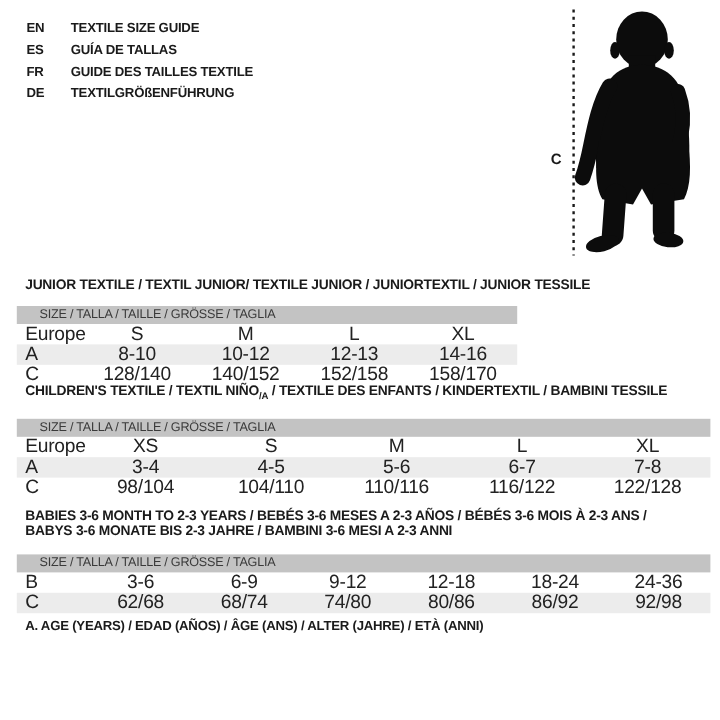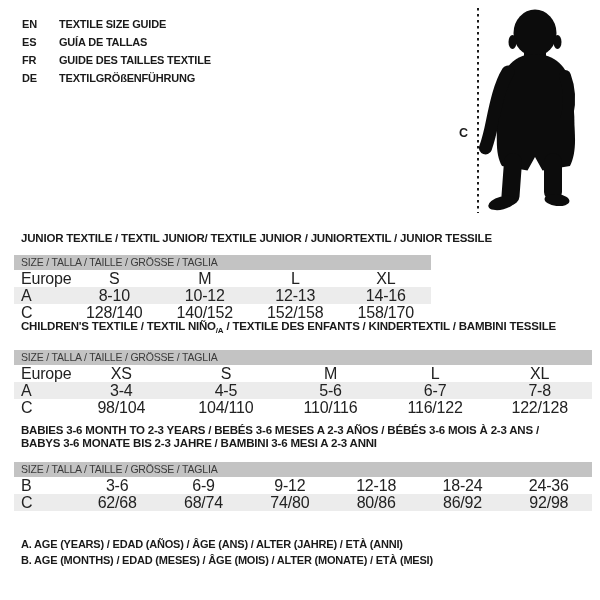--- a/index.html
+++ b/index.html
@@ -14,38 +14,38 @@
   .lang-title { font-size:11px; font-weight:700; white-space:nowrap; }
 
   
   .figure-area { position:absolute; left:440px; top:0; width:160px; height:220px; }
   .measure-label { position:absolute; left:459px; top:126px; font-size:12.5px; font-weight:700; }
 
   
   .tbl-section { position:absolute; left:14px; }
   .tbl-title { font-size:11.5px; font-weight:700; line-height:13px; padding-left:7px; white-space:nowrap; }
   .tbl-title .sub { font-size:8px; vertical-align:sub; }
-  .size-bar { background:#c3c3c3; height:15px; line-height:15px; font-size:10.5px; color:#3a3a3a; padding-left:7px; }
+  .size-bar { background:#c3c3c3; height:15px; line-height:15px; font-size:10.5px; color:#3a3a3a; padding-left:19px; }
   .trow { display:flex; height:17px; align-items:center; font-size:16px; color:#222;justify-content:space-between; }
   .trow.alt { background:#ececec; }
   .row-label { padding-left:7px; white-space:nowrap; }
   .t1 .row-label { width:55px; }
   .t2 .row-label { width:55px; }
   .t3 .row-label { width:60px; }
   .cell { flex:1; text-align:center; white-space:nowrap; }
 
   #sec-junior   { top:232px; width:417px; }
   #sec-junior   .tbl-title { margin-bottom:10px; }
   #sec-children { top:320px; width:578px; }
   #sec-children .tbl-title { margin-bottom:13px; }
   #sec-babies   { top:424px; width:578px; }
   #sec-babies   .tbl-title-group { margin-bottom:12px; }
 
   
-  .footnotes { position:absolute; left:21px; top:536px; }
+  .footnotes { position:absolute; left:21px; top:514px; }
   .footnote { font-size:11px; font-weight:700; line-height:16px; white-space:nowrap; }
 </style>
 </head>
 <body>
 
 <div id="screen">
 
   <div class="lang-block">
     <div class="lang-row">
       <span class="lang-code">EN</span>
@@ -162,16 +162,15 @@
       <span class="cell">68/74</span>
       <span class="cell">74/80</span>
       <span class="cell">80/86</span>
       <span class="cell">86/92</span>
       <span class="cell">92/98</span>
     </div>
   </div>
 
   <div class="footnotes">
     <div class="footnote">A. AGE (YEARS) / EDAD (AÑOS) / ÂGE (ANS) / ALTER (JAHRE) / ETÀ (ANNI)</div>
-    <div class="footnote">B. AGE (MONTHS) / EDAD (MESES) / ÂGE (MOIS) / ALTER (MONATE) / ETÀ (MESI)</div>
   </div>
 
 </div>
 
 </body></html>

